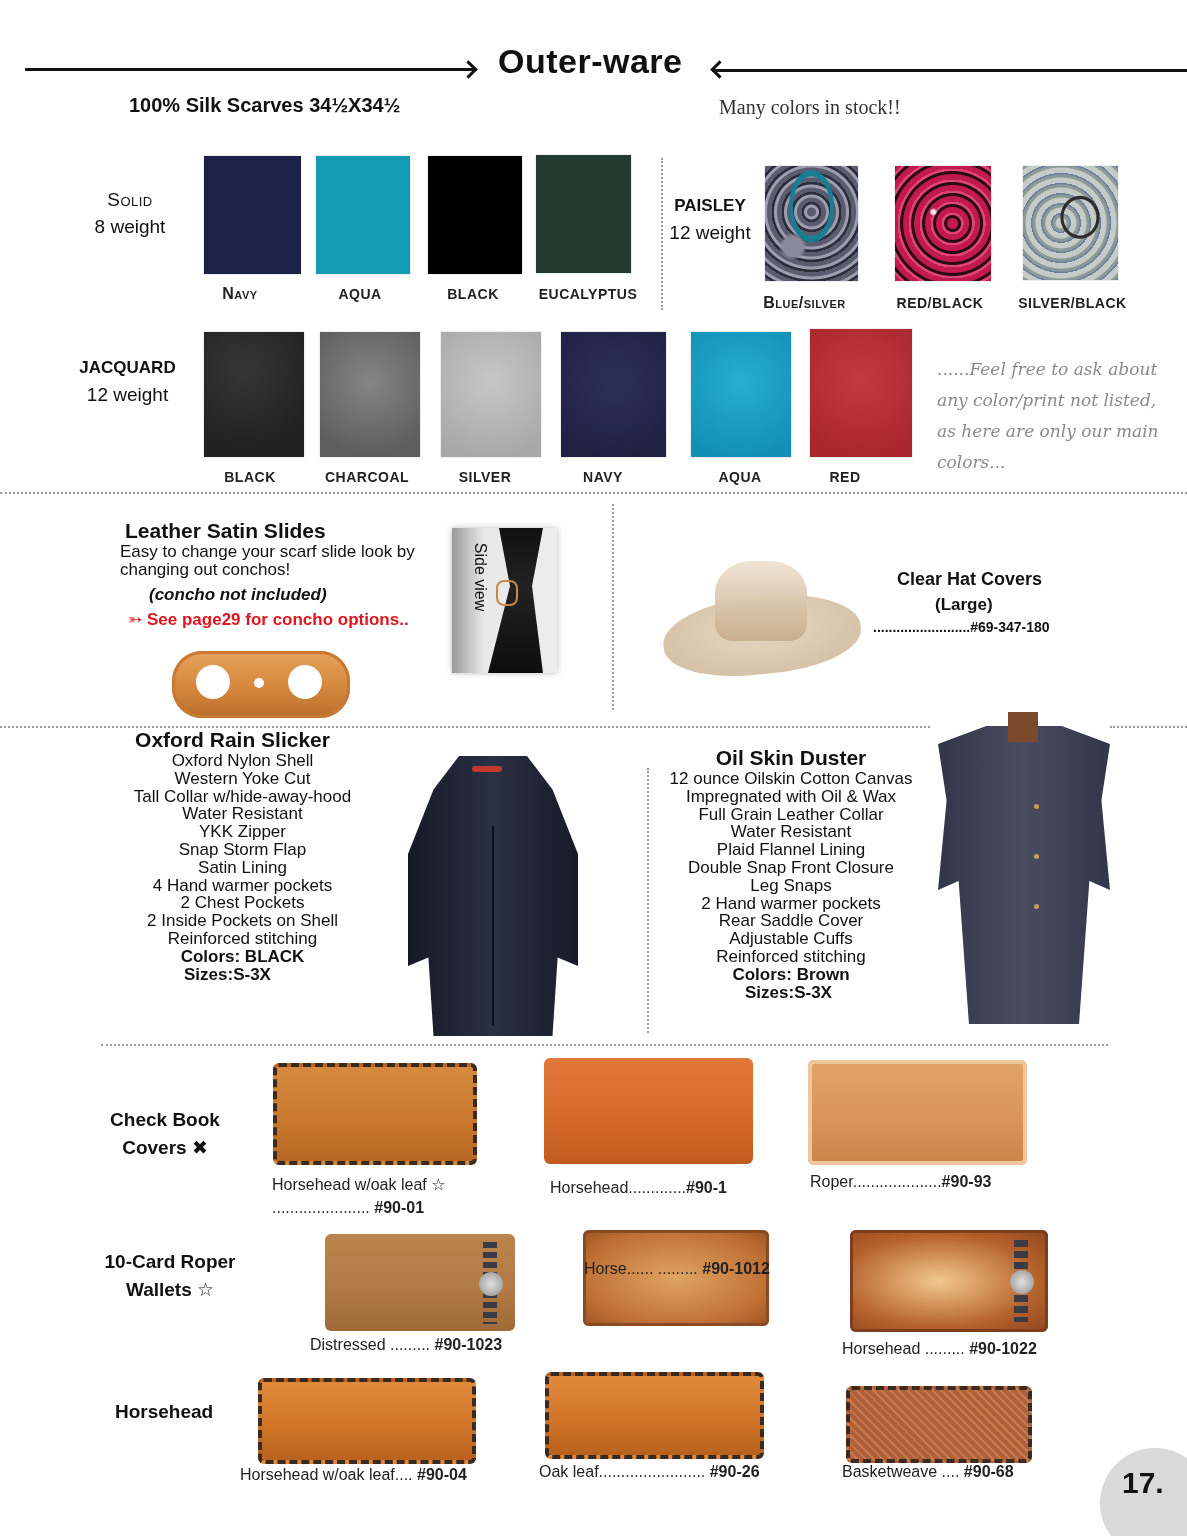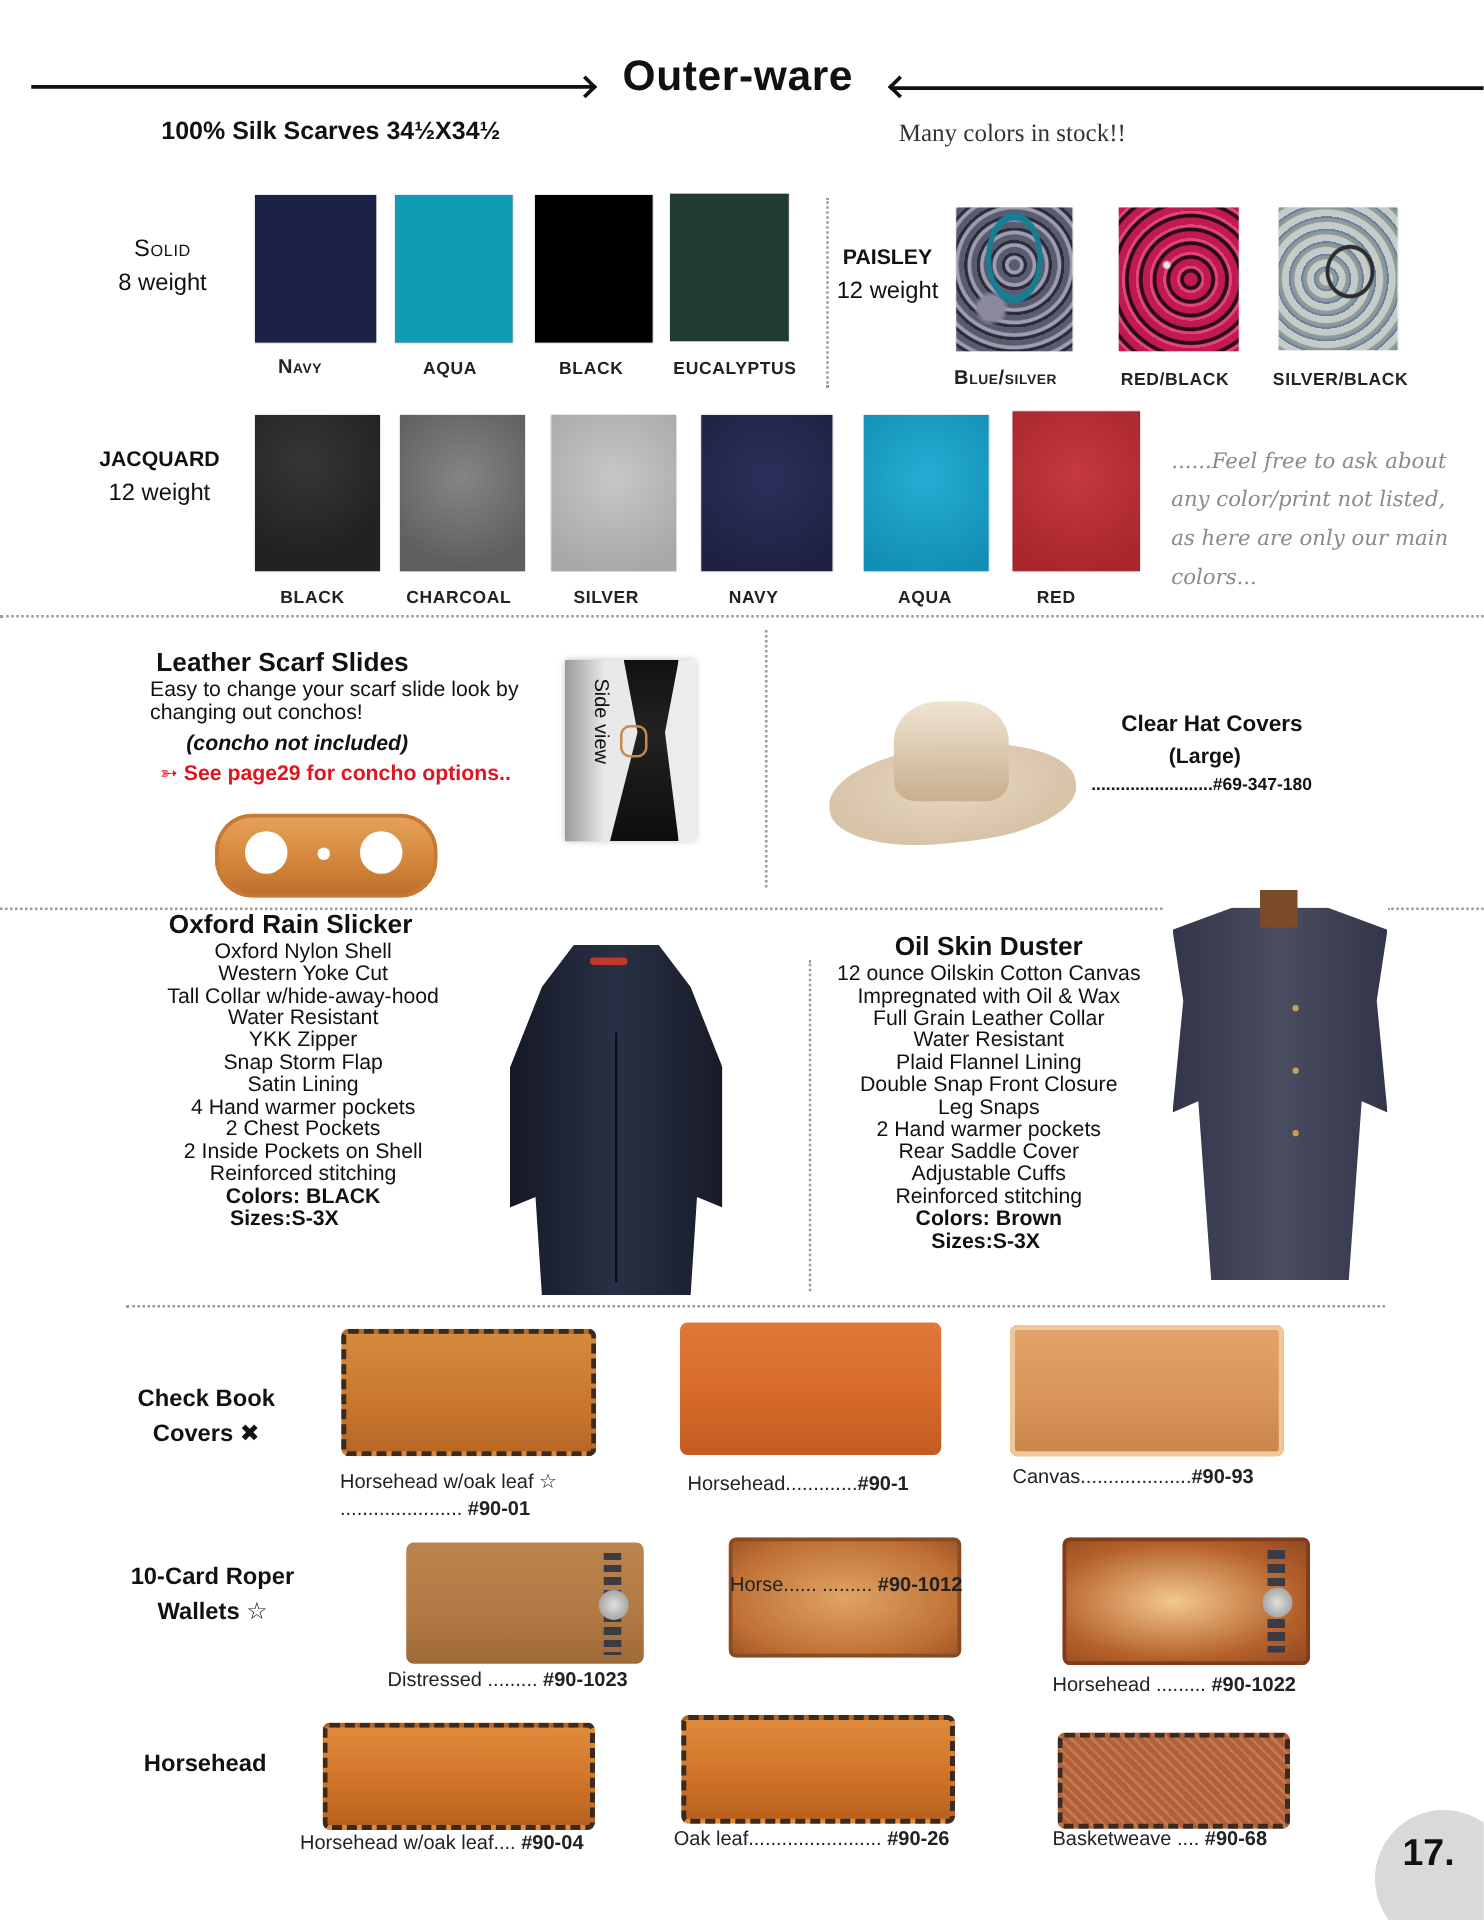--- a/index.html
+++ b/index.html
@@ -112,21 +112,21 @@
 
 <div class="abs feel-free" style="left:937px; top:354px; width:240px;">
   <div>......Feel free to ask about</div>
   <div>any color/print not listed,</div>
   <div>as here are only our main</div>
   <div>colors...</div>
 </div>
 
 <div class="hdots" style="left:0; top:492px; width:1187px;"></div>
 
-<div class="abs prod-title" style="left:125px; top:519px;">Leather Scarf Slides</div>
+<div class="abs prod-title" style="left:125px; top:519px;">Leather Satin Slides</div>
 <div class="abs" style="left:120px; top:543px; font-size:17px; line-height:18px;">
   <div>Easy to change your scarf slide look by</div>
   <div>changing out conchos!</div>
 </div>
 <div class="abs italic-bold" style="left:149px; top:585px; font-size:17px;">(concho not included)</div>
 <div class="abs red" style="left:128px; top:609px; font-size:17px;">
   <span>➳</span>
   <span>See page29 for concho options..</span>
 </div>
 
@@ -224,21 +224,21 @@
   <span>...................... </span><b>#90-01</b>
 </div>
 
 <div class="leather" style="left:544px; top:1058px; width:209px; height:106px; background:linear-gradient(180deg,#e0783a,#d66a2a 55%,#c25b20);"></div>
 <div class="item-caption" style="left:550px; top:1179px;">
   <span>Horsehead.............</span><b>#90-1</b>
 </div>
 
 <div class="leather" style="left:808px; top:1060px; width:219px; height:105px; background:linear-gradient(180deg,#e2a36a,#d9955a 55%,#c98448); box-shadow:inset 0 0 0 4px #efc79b;"></div>
 <div class="item-caption" style="left:810px; top:1173px;">
-  <span>Canvas....................</span><b>#90-93</b>
+  <span>Roper....................</span><b>#90-93</b>
 </div>
 
 <div class="abs cat-label" style="left:100px; top:1248px; width:140px;">
   <div>10-Card Roper</div>
   <div>Wallets ☆</div>
 </div>
 
 <div class="leather" style="left:325px; top:1234px; width:190px; height:97px; background:linear-gradient(180deg,#bb844d,#b27a44 55%,#9f6a38);">
   <div style="position:absolute; right:18px; top:8px; width:14px; height:82px; background:repeating-linear-gradient(180deg,#3b3b45 0 6px,transparent 6px 10px);"></div>
   <div style="position:absolute; right:12px; top:38px; width:24px; height:24px; border-radius:50%; background:radial-gradient(circle,#e0e0e0,#8f8f8f);"></div>

